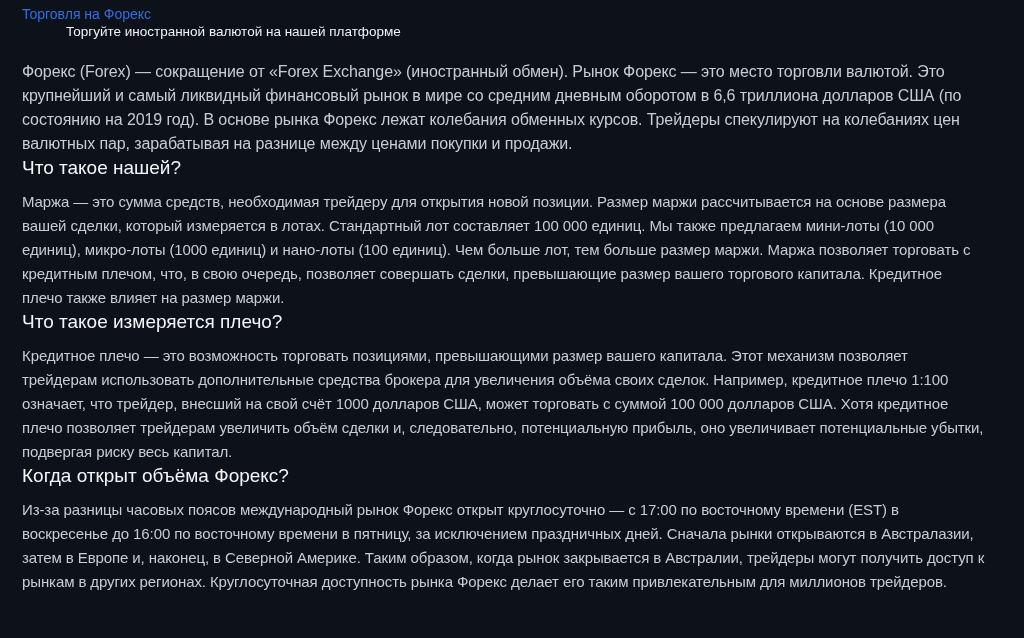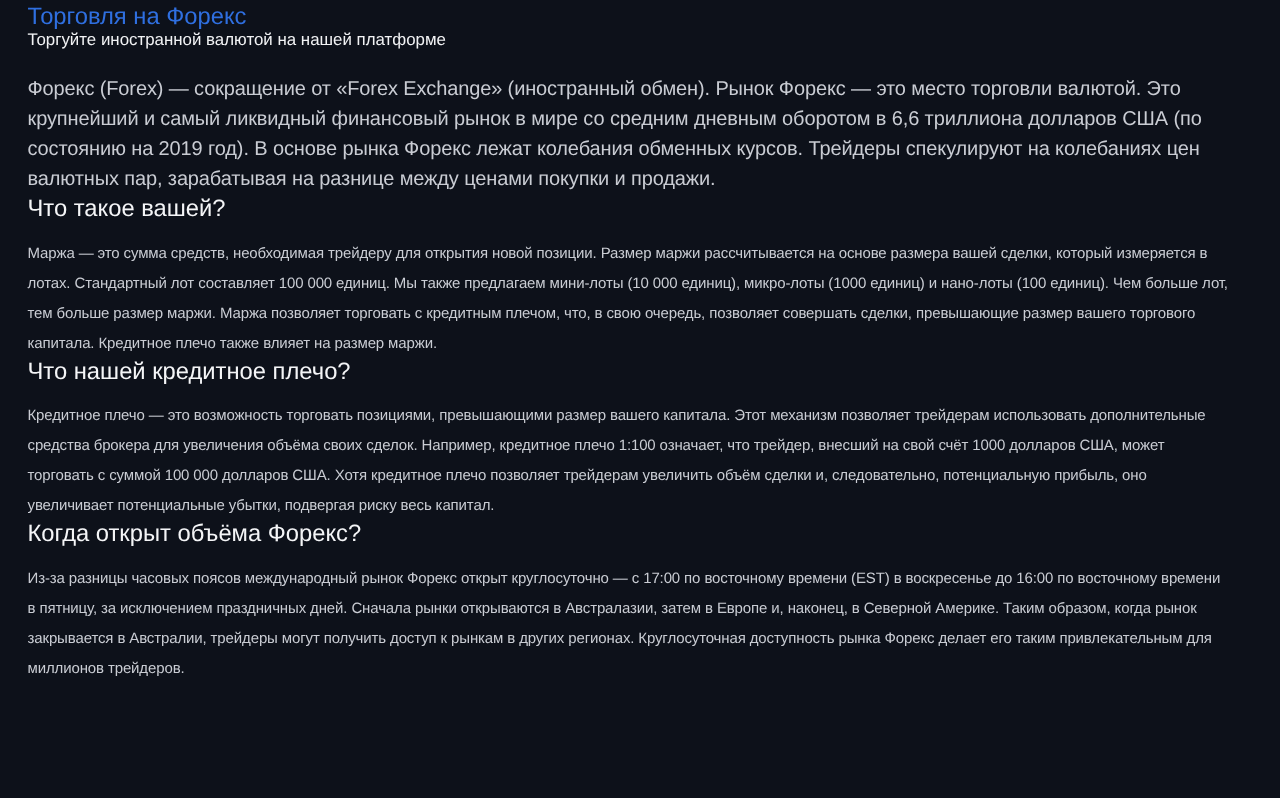--- a/index.html
+++ b/index.html
@@ -13,73 +13,74 @@
     overflow: hidden;
     font-family: "Liberation Sans", sans-serif;
     color: #c9ccd3;
   }
   .page {
     padding: 4px 22px 0 22px;
   }
   .breadcrumb-link {
     display: block;
     color: #2f6fe0;
-    font-size: 19px;
+    font-size: 14px;
     line-height: 18px;
     text-decoration: none;
     margin-top: 1px;
   }
   .subtitle {
     display: block;
     color: #f1f2f4;
     font-size: 13.5px;
     line-height: 18px;
     margin-top: 0px;
+    margin-left: 44px;
   }
   .intro {
     margin: 19px 0 0 0;
     font-size: 16px;
     line-height: 24px;
     color: #c9ccd3;
     letter-spacing: -0.1px;
   }
   h2.section-heading {
     margin: 0;
     font-size: 19px;
     line-height: 24px;
     font-weight: normal;
     color: #f4f5f7;
   }
   .section-body {
     margin: 10px 17px 0 0;
-    font-size: 12px;
+    font-size: 15px;
     line-height: 24px;
     color: #c9ccd3;
     letter-spacing: -0.1px;
   }
   .section {
     margin: 0;
   }
 </style>
 </head>
 <body>
 
 <div class="page">
   <a class="breadcrumb-link" href="#">Торговля на Форекс</a>
   <span class="subtitle">Торгуйте иностранной валютой на нашей платформе</span>
 
   <p class="intro">Форекс (Forex) — сокращение от «Forex Exchange» (иностранный обмен). Рынок Форекс — это место торговли валютой. Это крупнейший и самый ликвидный финансовый рынок в мире со средним дневным оборотом в 6,6 триллиона долларов США (по состоянию на 2019 год). В основе рынка Форекс лежат колебания обменных курсов. Трейдеры спекулируют на колебаниях цен валютных пар, зарабатывая на разнице между ценами покупки и продажи.</p>
 
   <div class="section">
-    <h2 class="section-heading">Что такое вашей?</h2>
+    <h2 class="section-heading">Что такое нашей?</h2>
     <p class="section-body">Маржа — это сумма средств, необходимая трейдеру для открытия новой позиции. Размер маржи рассчитывается на основе размера вашей сделки, который измеряется в лотах. Стандартный лот составляет 100 000 единиц. Мы также предлагаем мини-лоты (10 000 единиц), микро-лоты (1000 единиц) и нано-лоты (100 единиц). Чем больше лот, тем больше размер маржи. Маржа позволяет торговать с кредитным плечом, что, в свою очередь, позволяет совершать сделки, превышающие размер вашего торгового капитала. Кредитное плечо также влияет на размер маржи.</p>
   </div>
 
   <div class="section">
-    <h2 class="section-heading">Что нашей кредитное плечо?</h2>
+    <h2 class="section-heading">Что такое измеряется плечо?</h2>
     <p class="section-body">Кредитное плечо — это возможность торговать позициями, превышающими размер вашего капитала. Этот механизм позволяет трейдерам использовать дополнительные средства брокера для увеличения объёма своих сделок. Например, кредитное плечо 1:100 означает, что трейдер, внесший на свой счёт 1000 долларов США, может торговать с суммой 100 000 долларов США. Хотя кредитное плечо позволяет трейдерам увеличить объём сделки и, следовательно, потенциальную прибыль, оно увеличивает потенциальные убытки, подвергая риску весь капитал.</p>
   </div>
 
   <div class="section">
     <h2 class="section-heading">Когда открыт объёма Форекс?</h2>
     <p class="section-body">Из-за разницы часовых поясов международный рынок Форекс открыт круглосуточно — с 17:00 по восточному времени (EST) в воскресенье до 16:00 по восточному времени в пятницу, за исключением праздничных дней. Сначала рынки открываются в Австралазии, затем в Европе и, наконец, в Северной Америке. Таким образом, когда рынок закрывается в Австралии, трейдеры могут получить доступ к рынкам в других регионах. Круглосуточная доступность рынка Форекс делает его таким привлекательным для миллионов трейдеров.</p>
   </div>
 </div>
 
 </body></html>

